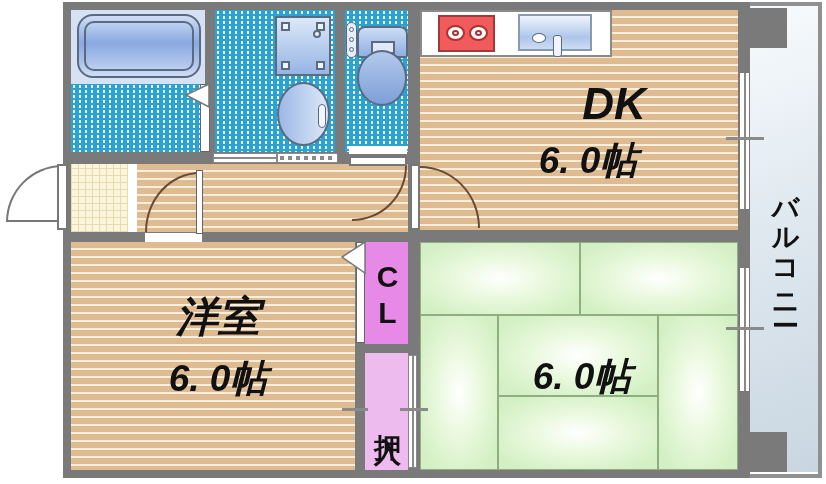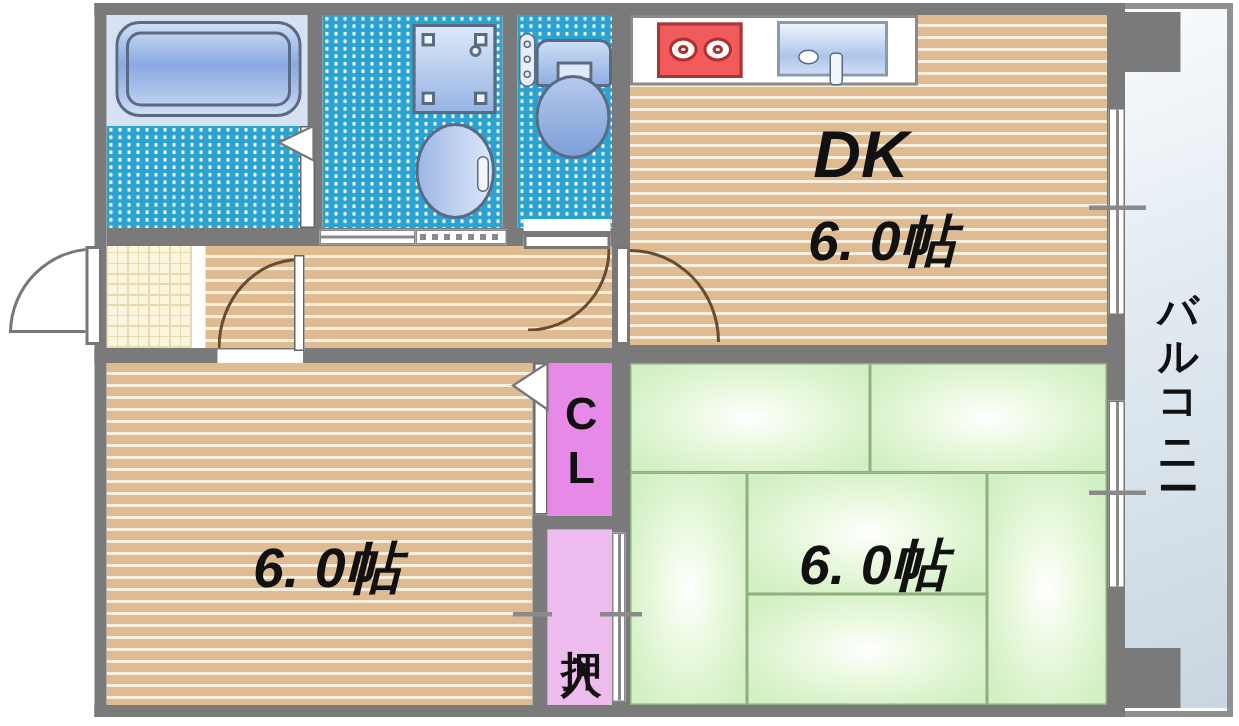--- a/index.html
+++ b/index.html
@@ -161,23 +161,24 @@
     <div class="abs" style="left:29px;top:8px;width:19px;height:16px;background:#ffffff;border:2px solid #b03030;border-radius:50%;">
       <div class="abs" style="left:4px;top:3px;width:7px;height:6px;border:2px solid #b03030;border-radius:50%;"></div>
     </div>
   </div>
   <div class="abs" style="left:518px;top:14px;width:74px;height:37px;border:2px solid #8a9aae;
               background:linear-gradient(180deg,#eef4fc 0%,#aec6ea 65%,#cddcf2 100%);">
     <div class="abs" style="left:12px;top:17px;width:14px;height:10px;background:#ffffff;border:1px solid #5a6a80;border-radius:50%;"></div>
     <div class="abs" style="left:33px;top:19px;width:9px;height:22px;background:#f2f6fc;border:1px solid #5a6a80;border-radius:3px;"></div>
   </div>
 
-  <div class="abs lbl" style="left:484px;top:82px;width:180px;font-size:44px;">DK</div>
+  <div class="abs lbl" style="left:524px;top:82px;width:180px;font-size:44px;">DK</div>
   <div class="abs lbl" style="left:468px;top:142px;width:240px;font-size:37px;">6. 0帖</div>
 
+  <div class="abs lbl" style="left:118px;top:296px;width:200px;font-size:42px;">洋室</div>
   <div class="abs lbl" style="left:98px;top:360px;width:240px;font-size:37px;">6. 0帖</div>
 
   <div class="abs lbl" style="left:462px;top:358px;width:240px;font-size:37px;">6. 0帖</div>
 
   <div class="abs vtext upright" style="left:367px;top:248px;width:40px;height:95px;font-size:30px;">CL</div>
   <div class="abs vtext upright" style="left:367px;top:372px;width:40px;height:86px;font-size:27px;">押入</div>
   <div class="abs vtext" style="left:764px;top:136px;width:42px;height:218px;font-size:27px;">バルコニー</div>
 
 </div>
 

